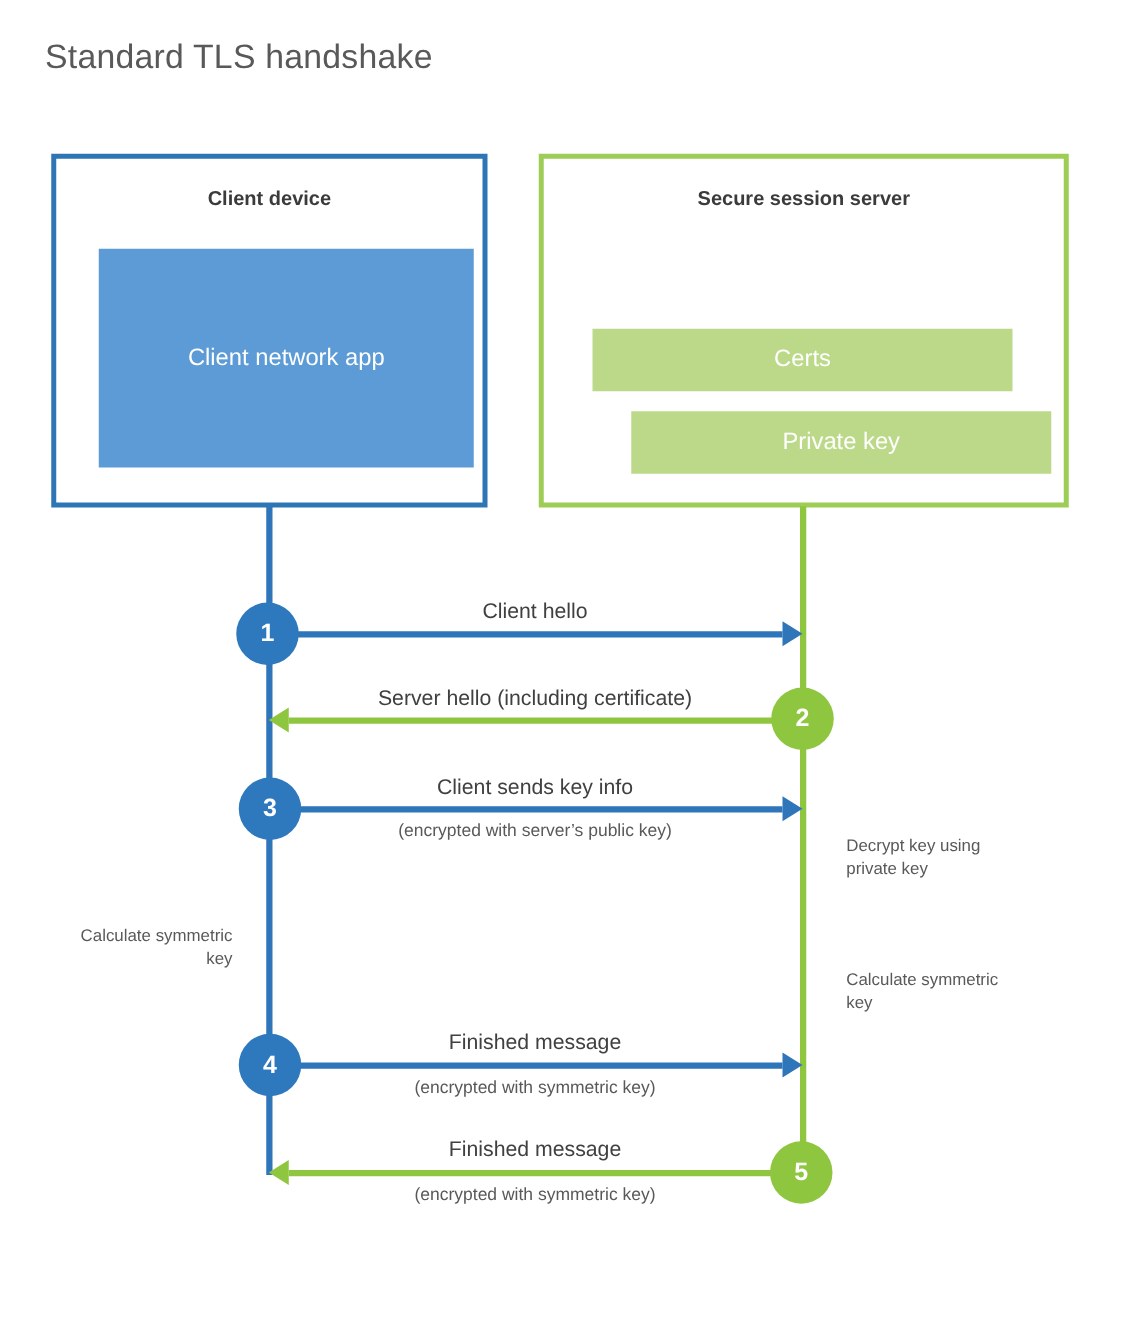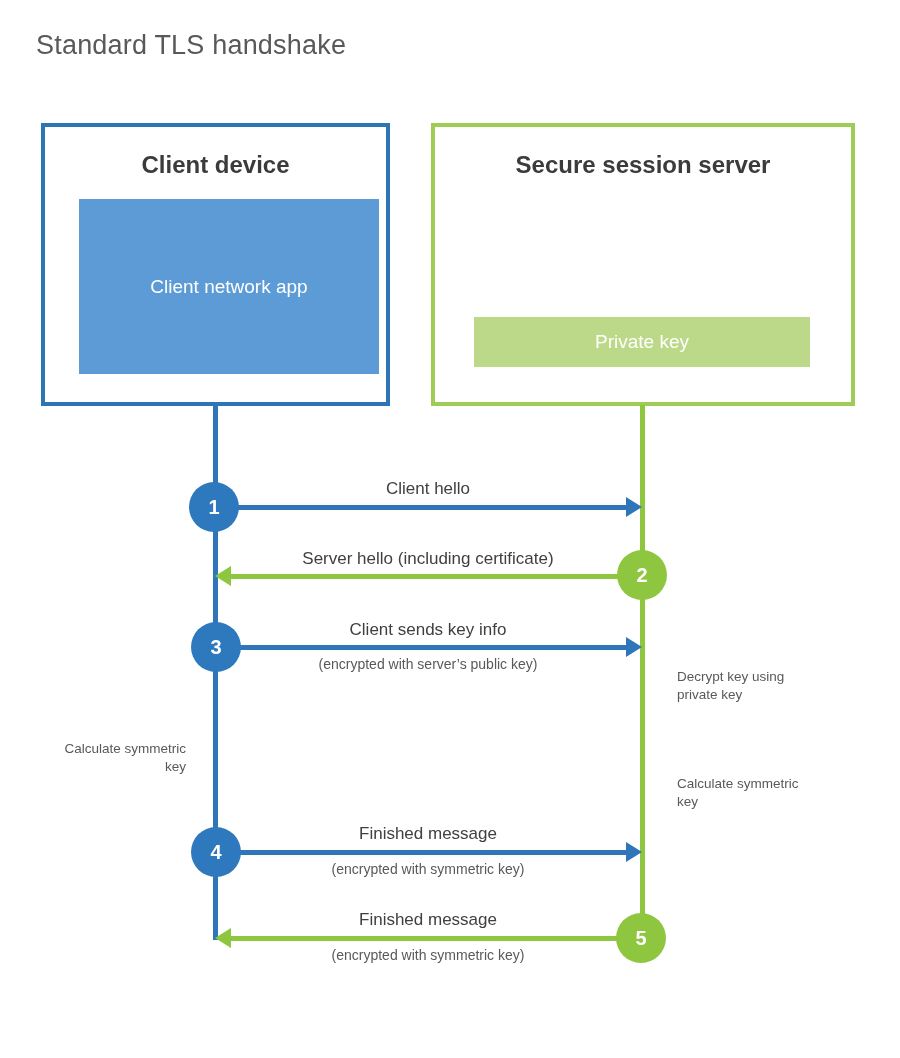--- a/index.html
+++ b/index.html
@@ -10,33 +10,33 @@
   .abs{position:absolute;}
   .page-title{
     left:36px;top:30px;font-size:27px;font-weight:400;color:#595959;letter-spacing:0.2px;
   }
   
   .entity-box{box-sizing:border-box;background:#ffffff;}
   .client-box{left:41px;top:123px;width:349px;height:283px;border:4px solid #2E75B6;}
   .server-box{left:431px;top:123px;width:424px;height:283px;border:4px solid #9ECD55;}
   .entity-title{
     position:absolute;left:0;top:24px;width:100%;text-align:center;
-    font-size:24px;font-weight:bold;color:#3B3B3B;
+    font-size:16px;font-weight:bold;color:#3B3B3B;
   }
   .client-app{
     left:79px;top:199px;width:300px;height:175px;background:#5C9BD5;
     display:flex;align-items:center;justify-content:center;text-align:center;
     color:#ffffff;font-size:19px;line-height:1.45;
   }
   .client-app span{display:block;max-width:175px;}
   .server-bar{
     left:474px;width:336px;height:50px;background:#BCD98A;
     color:#ffffff;font-size:19px;text-align:center;line-height:50px;
   }
-  .bar-1{top:200px;} .bar-2{top:263px;} .bar-3{top:317px;}
+  .bar-1{top:200px;} .bar-2{top:263px;} .bar-3{top:329px;margin-left:31px;}
   
   .lifeline{width:5px;}
   .lifeline-client{left:213px;top:405px;height:535px;background:#2E76B9;}
   .lifeline-server{left:640px;top:405px;height:533px;background:#8FC640;}
   
   .msg-line{height:5px;}
   .msg-blue{background:#2E76B9;}
   .msg-green{background:#8FC640;}
   .arrowhead{width:0;height:0;border-top:10px solid transparent;border-bottom:10px solid transparent;}
   .arrowhead-right{border-left:16px solid #2E76B9;}
@@ -74,20 +74,21 @@
   <div class="abs entity-box client-box">
     <div class="entity-title">Client device</div>
   </div>
   <div class="abs client-app">
     <span>Client network app</span>
   </div>
 
   <div class="abs entity-box server-box">
     <div class="entity-title">Secure session server</div>
   </div>
+  <div class="abs server-bar bar-2">Certs</div>
   <div class="abs server-bar bar-3">Private key</div>
 
   <div class="abs lifeline lifeline-client"></div>
   <div class="abs lifeline lifeline-server"></div>
 
   <div class="abs msg-line msg-blue" style="left:214px;top:505px;width:412px;"></div>
   <div class="abs arrowhead arrowhead-right" style="left:626px;top:497px;"></div>
   <div class="abs msg-label" style="top:479px;">Client hello</div>
   <div class="abs step-circle step-blue" style="left:189px;top:482px;">
     <span>1</span>

